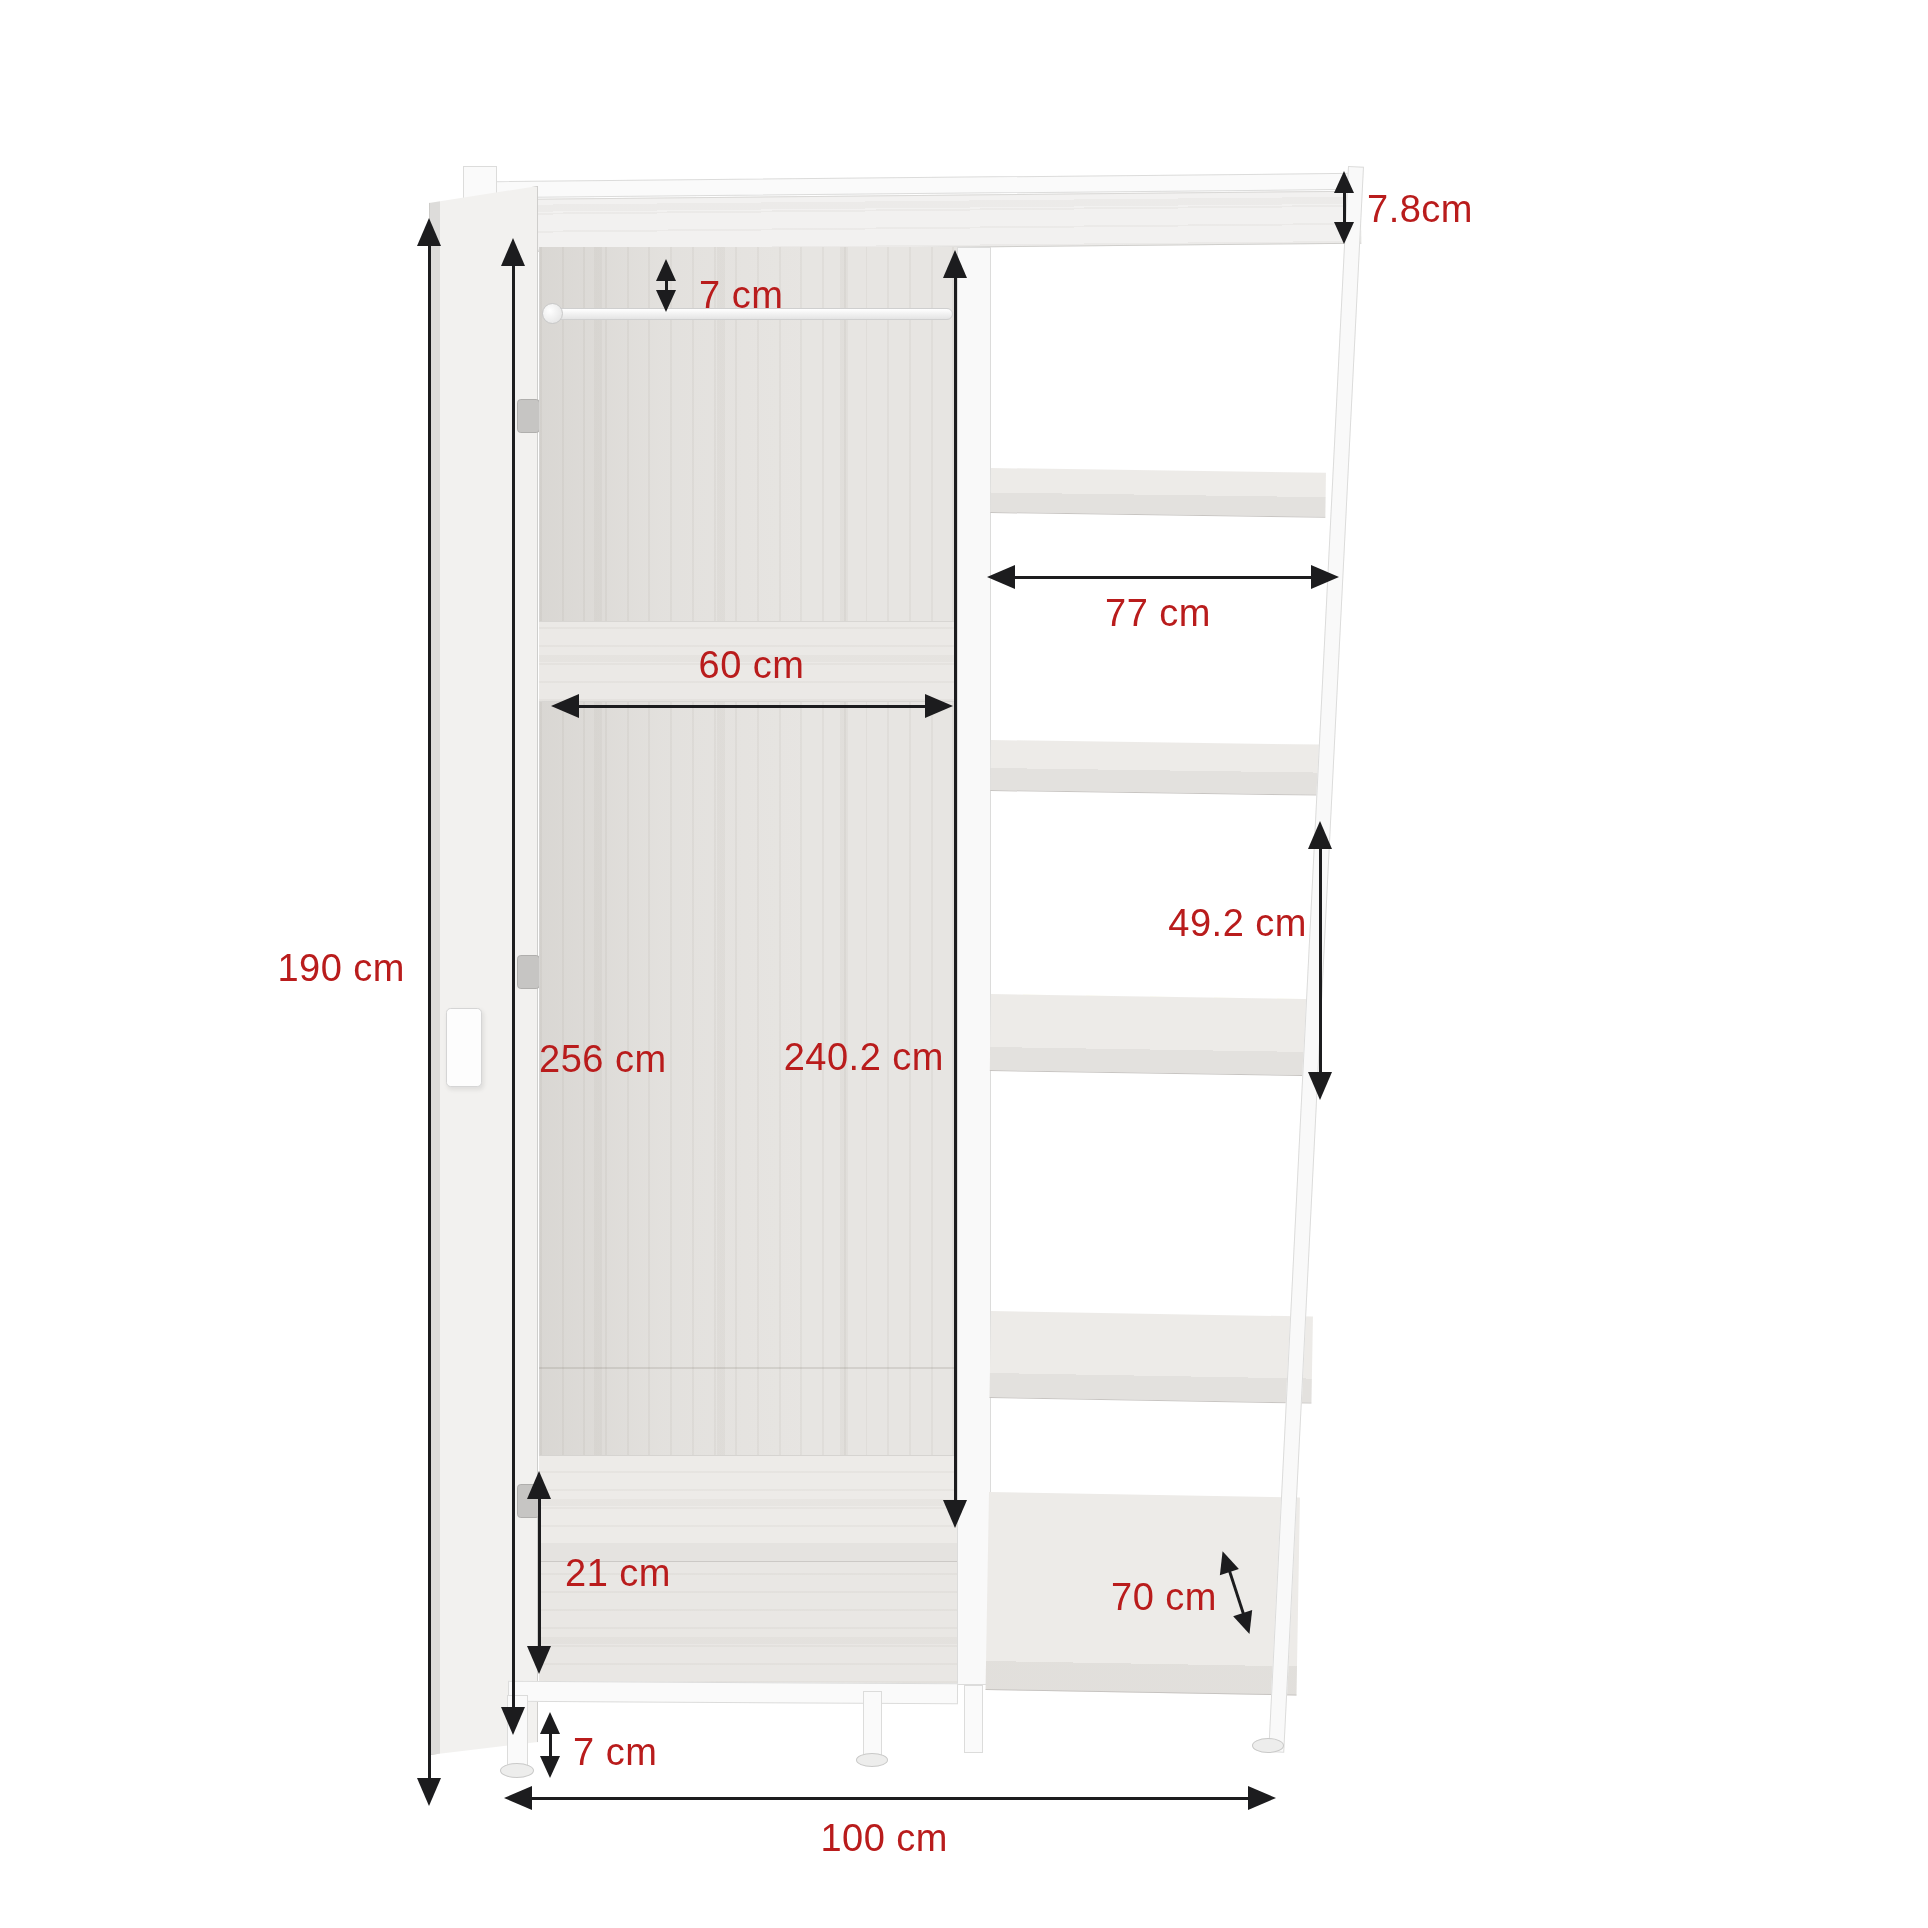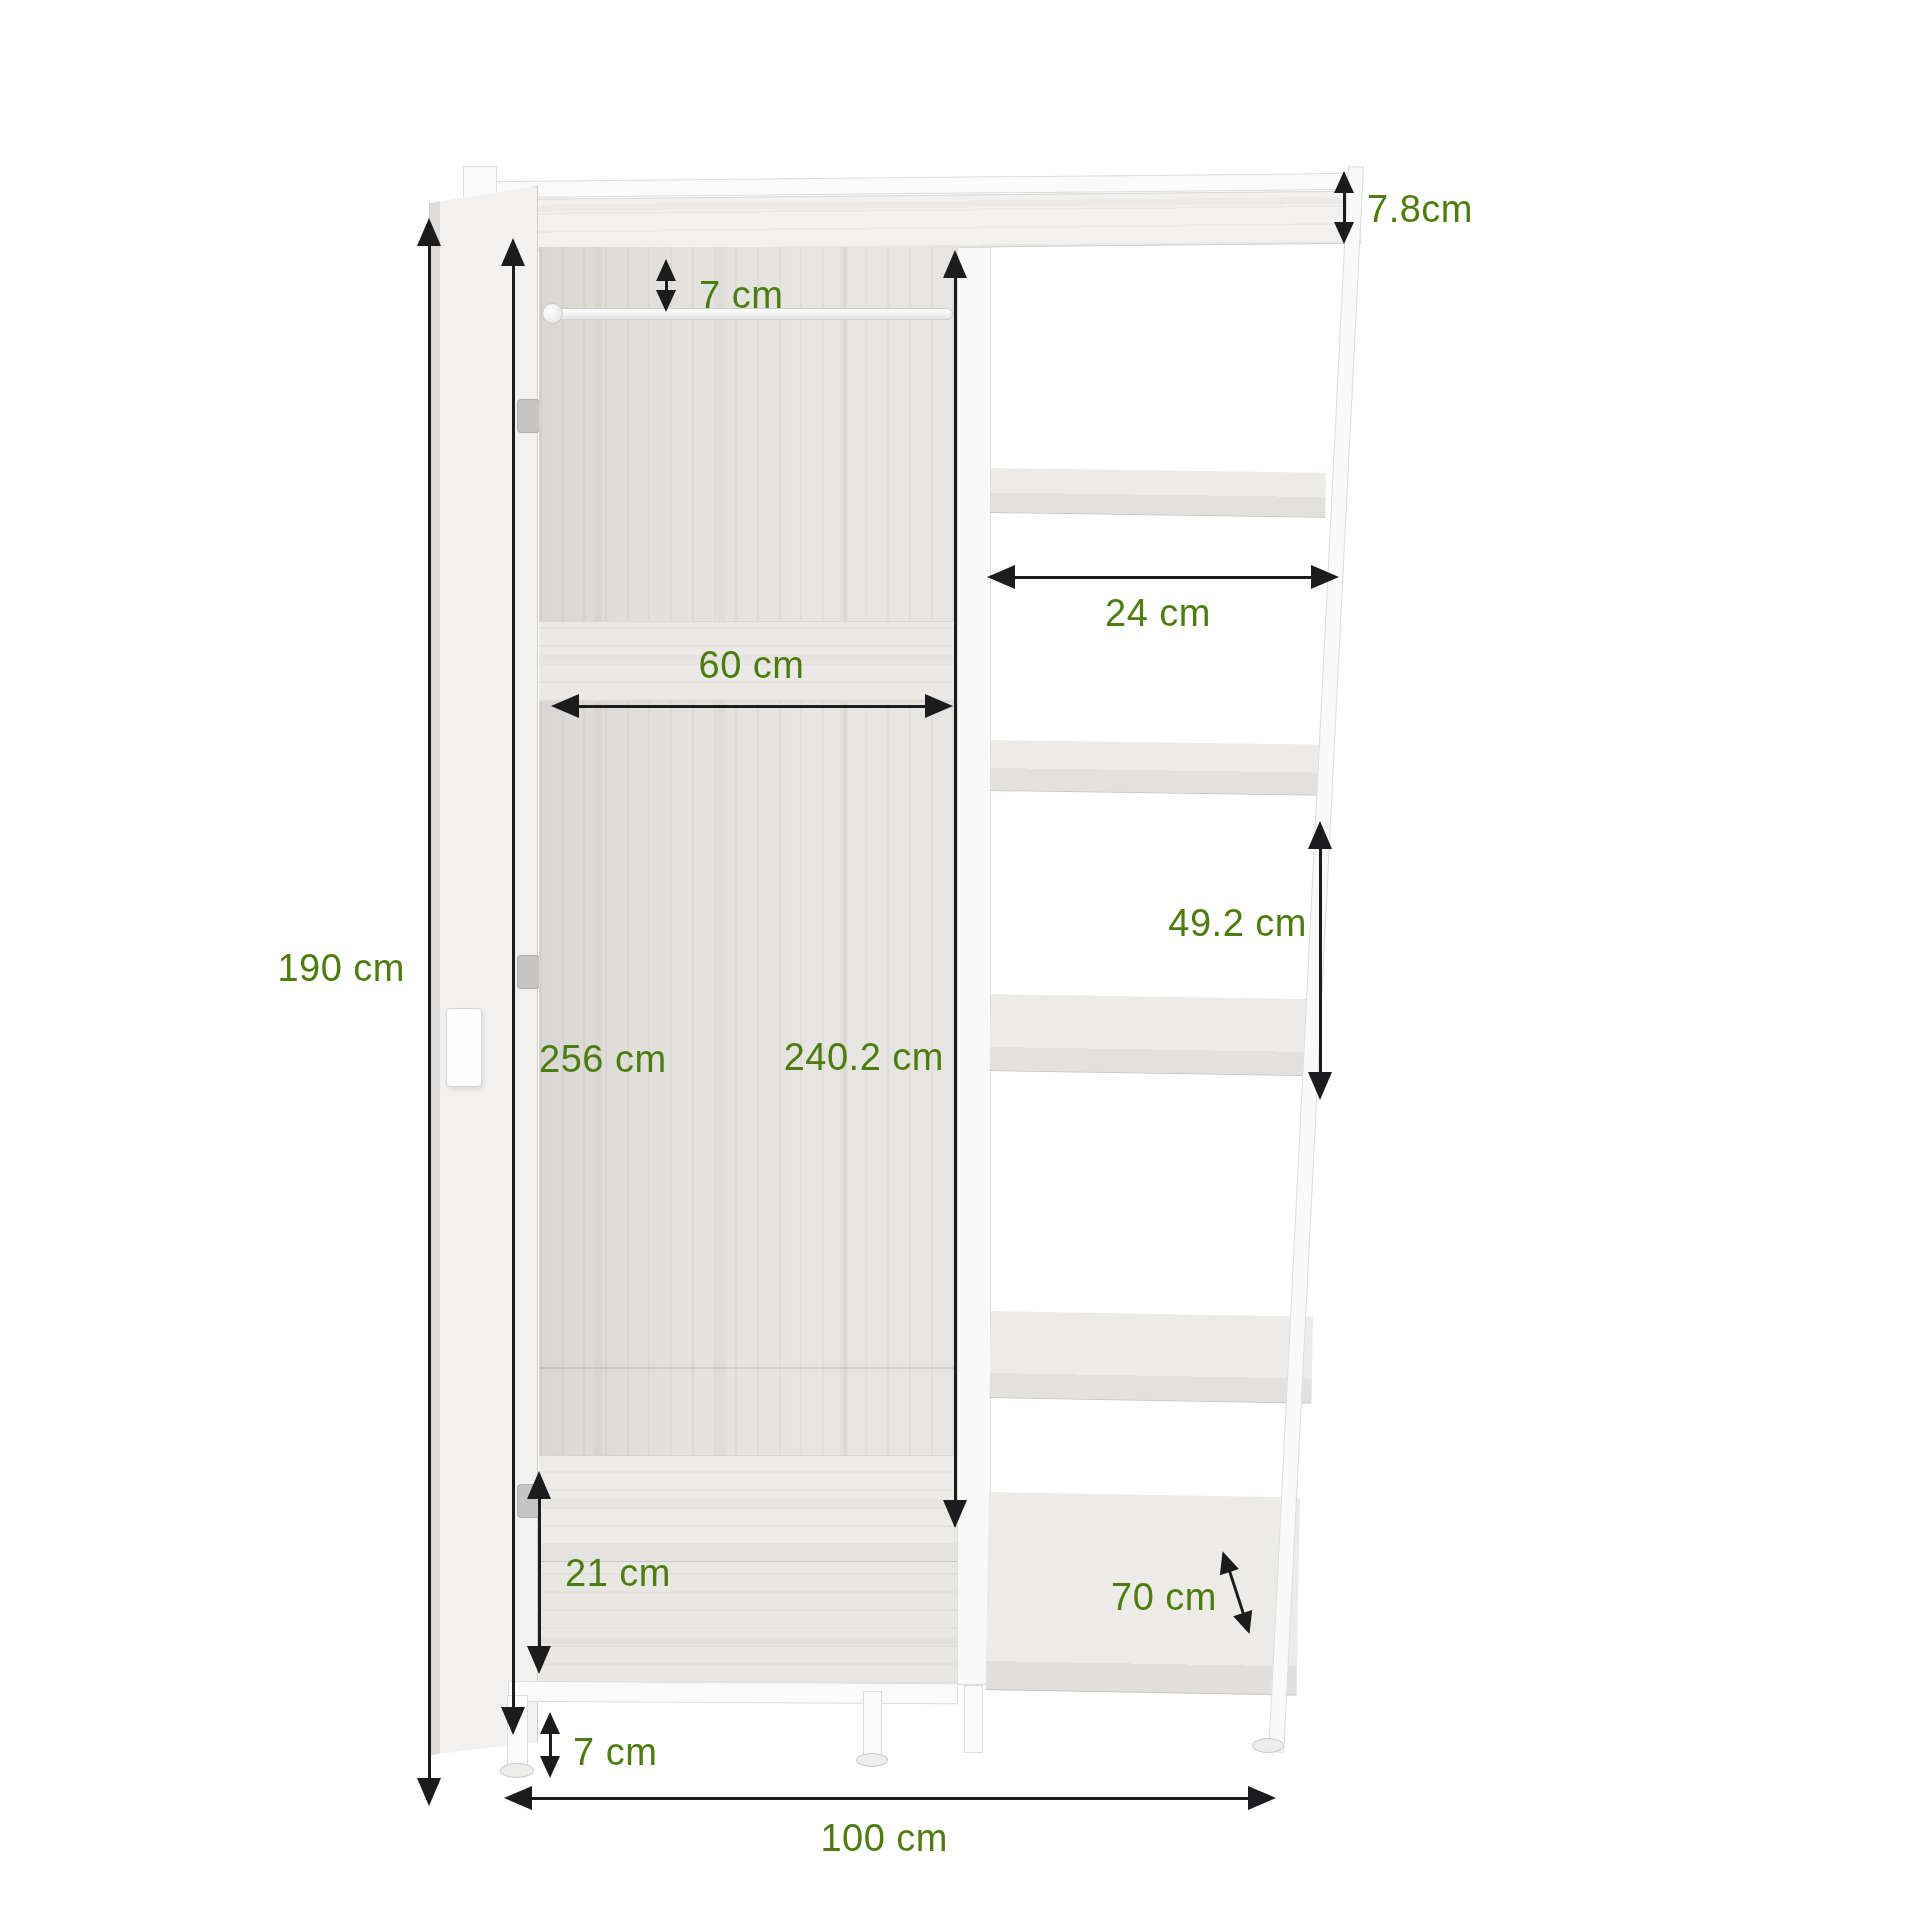--- a/index.html
+++ b/index.html
@@ -25,21 +25,21 @@
   .dim.v .at{top:0;left:0;width:0;height:0;border-left:12.2px solid transparent;border-right:12.2px solid transparent;border-bottom:28px solid #1c1c1e;}
   .dim.v .ab{bottom:0;left:0;width:0;height:0;border-left:12.2px solid transparent;border-right:12.2px solid transparent;border-top:28px solid #1c1c1e;}
   .dim.h{height:24.5px;}
   .dim.h .sh{top:10.8px;left:4.7px;right:4.7px;height:2.8px;}
   .dim.h .al{left:0;top:0;width:0;height:0;border-top:12.2px solid transparent;border-bottom:12.2px solid transparent;border-right:28px solid #1c1c1e;}
   .dim.h .ar{right:0;top:0;width:0;height:0;border-top:12.2px solid transparent;border-bottom:12.2px solid transparent;border-left:28px solid #1c1c1e;}
   .dim.sm.v{width:21px;}
   .dim.sm.v .sh{left:9px;}
   .dim.sm.v .at{border-left-width:10.4px;border-right-width:10.4px;border-bottom-width:22.6px;}
   .dim.sm.v .ab{border-left-width:10.4px;border-right-width:10.4px;border-top-width:22.6px;}
-  .lbl{position:absolute;font-size:38px;font-weight:500;color:#4d7c0f;letter-spacing:0.5px;white-space:nowrap;}
+  .lbl{position:absolute;font-size:38px;font-weight:500;color:#b91c1c;letter-spacing:0.5px;white-space:nowrap;}
   .ctr{text-align:center;}
   .rgt{text-align:right;}
   .foot{border-radius:50%;background:#ededec;border:0.9px solid #c9c9c8;}
   .hinge{background:#c6c5c3;border:0.9px solid #b0afad;border-radius:3.8px;}
 </style>
 </head>
 <body>
 
 <div class="scene">
 
@@ -126,21 +126,21 @@
       <i class="sh"></i>
       <i class="ab"></i>
   </div>
   <span class="lbl" style="left:1367px;top:188px;">7.8cm</span>
 
   <div class="dim h" style="left:987px;top:565px;width:352px;">
     <i class="al"></i>
       <i class="sh"></i>
       <i class="ar"></i>
   </div>
-  <span class="lbl ctr" style="left:1059px;top:592px;width:198px;">24 cm</span>
+  <span class="lbl ctr" style="left:1059px;top:592px;width:198px;">77 cm</span>
 
   <div class="dim v" style="left:1308px;top:821px;height:279px;">
     <i class="at"></i>
       <i class="sh"></i>
       <i class="ab"></i>
   </div>
   <span class="lbl rgt" style="left:1111px;top:902px;width:196px;">49.2 cm</span>
 
   <div class="dim v" style="left:527px;top:1471px;height:203px;">
     <i class="at"></i>

